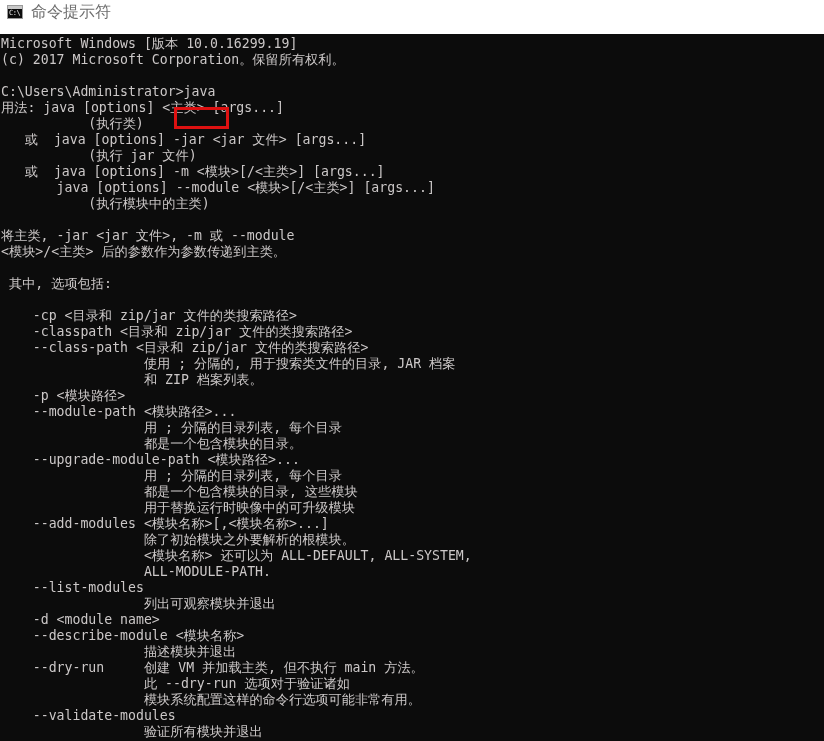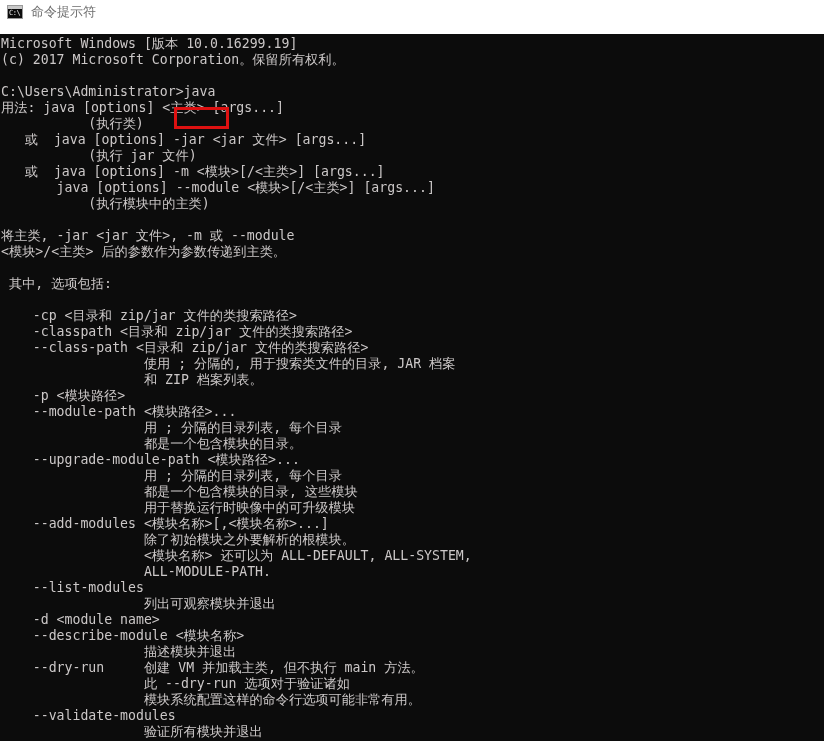--- a/index.html
+++ b/index.html
@@ -49,21 +49,21 @@
     left: 1px;
     top: 3px;
     font-family: "DejaVu Sans Mono", monospace;
     font-size: 7px;
     line-height: 9px;
     color: #e8e8e8;
     letter-spacing: -0.5px;
   }
   #title-text {
     font-family: Liberation Serif, serif;
-    font-size: 13px;
+    font-size: 16px;
     color: #6e6e6e;
     white-space: nowrap;
   }
 
   
   #console {
     position: absolute;
     left: 0;
     top: 24px;
     width: 824px;

